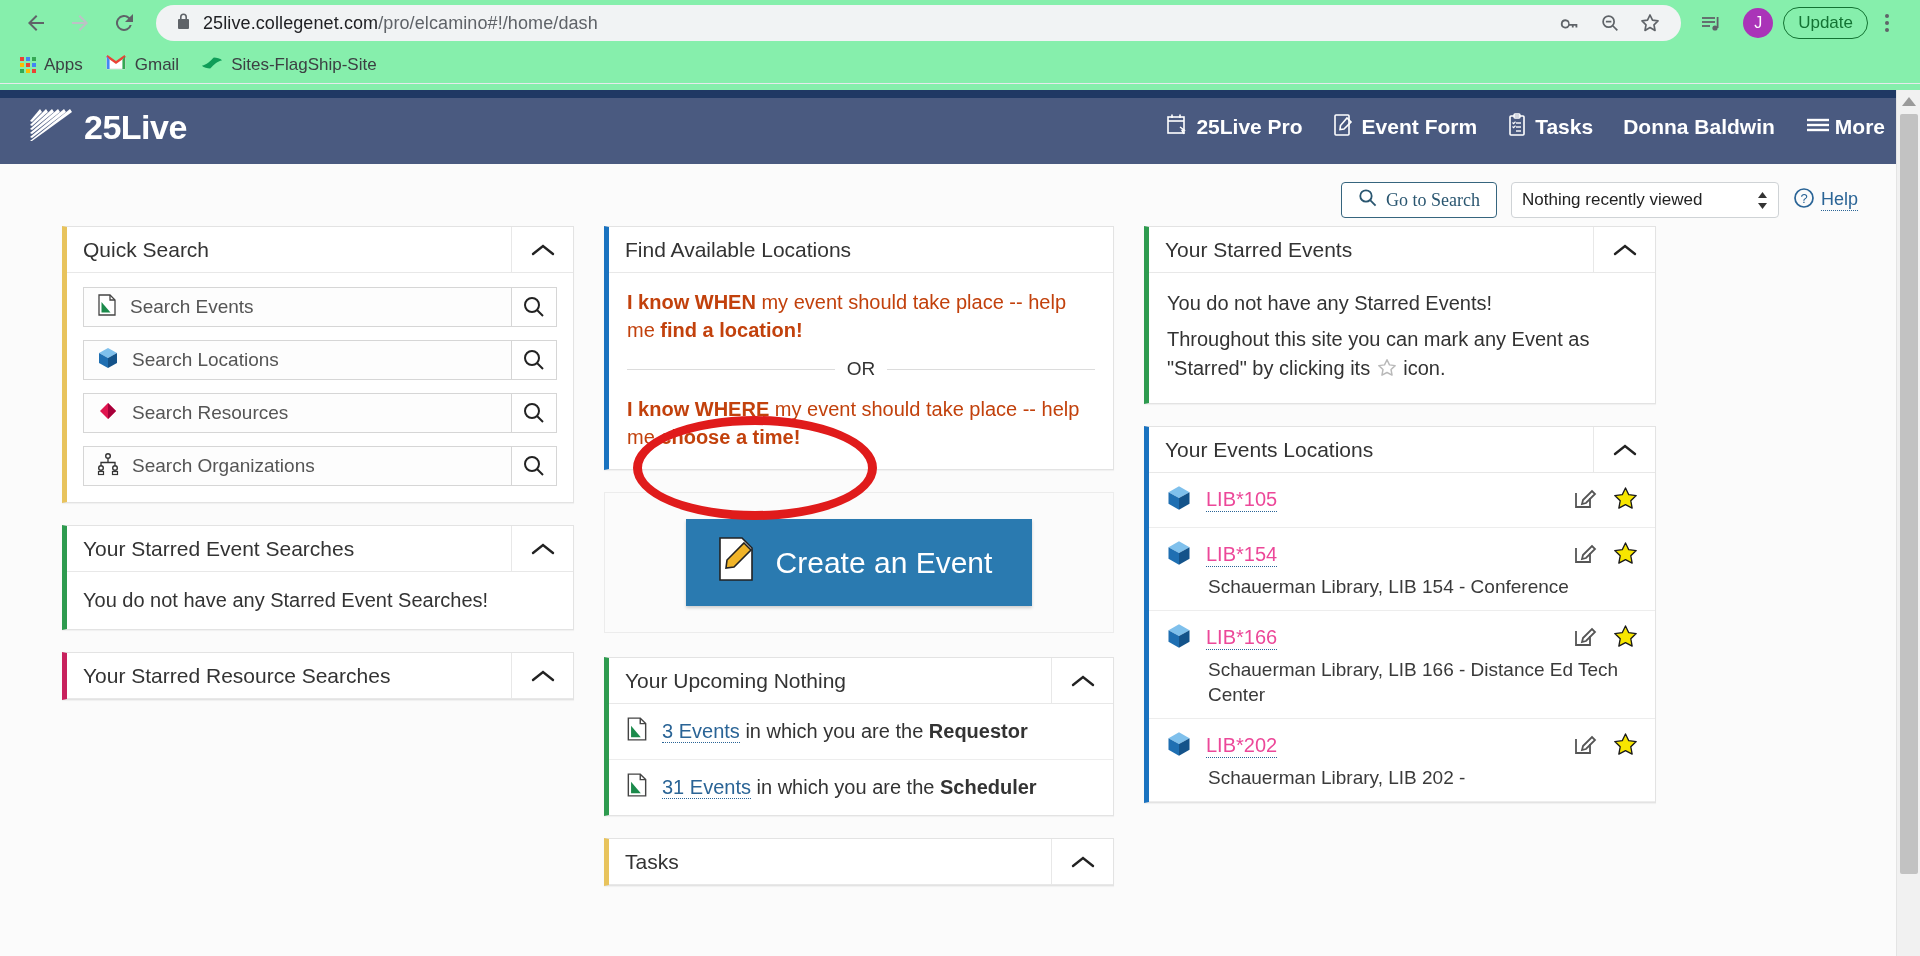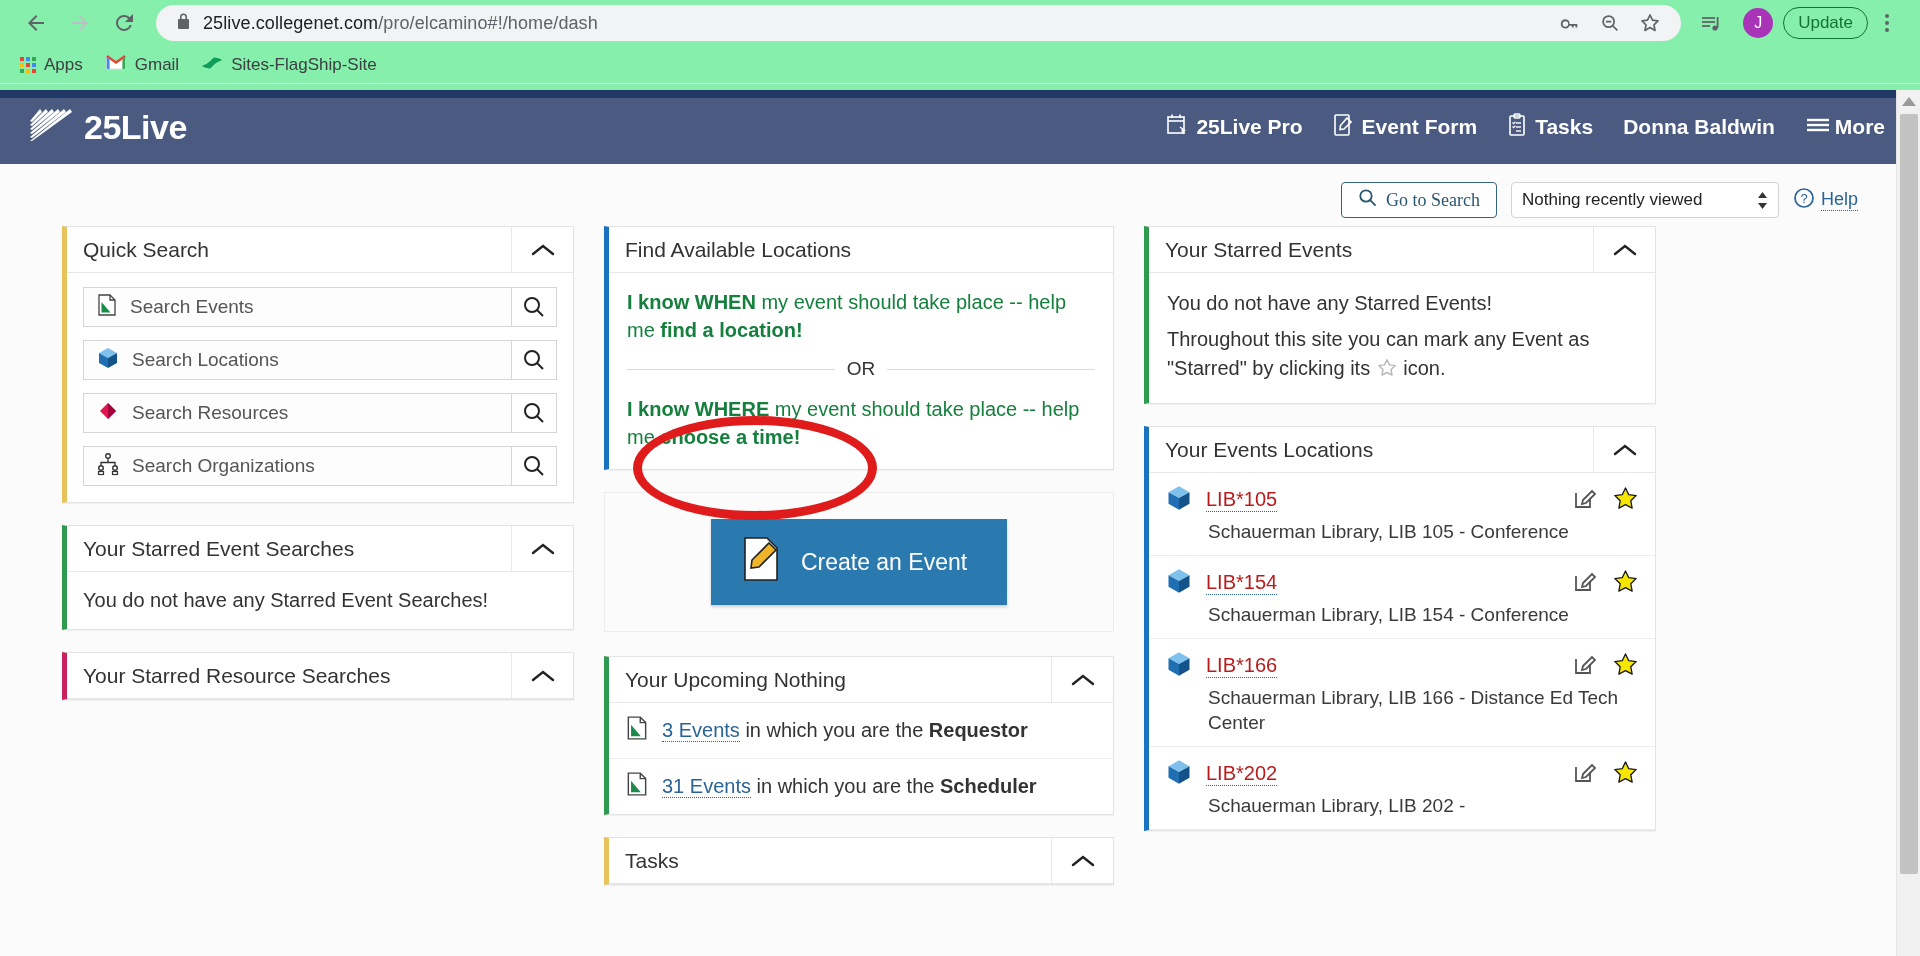--- a/index.html
+++ b/index.html
@@ -165,57 +165,57 @@
     padding-left: 12px;
     font-size: 19px; color: #555;
   }
   .qs-btn {
     width: 46px; height: 40px;
     border: 1px solid #d6d6d6; background: #fff;
     display: flex; align-items: center; justify-content: center;
   }
 
   
-  .fa-link { font-size: 20px; color: #15803d; line-height: 1.38; }
+  .fa-link { font-size: 20px; color: #c2410c; line-height: 1.38; }
   .fa-link b { font-weight: bold; }
   .or-sep {
     display: flex; align-items: center; gap: 12px;
     margin: 14px 0 16px 0; color: #333; font-size: 19px;
   }
   .or-sep:before, .or-sep:after {
     content: ""; flex: 1 1 auto; height: 1px; background: #dcdcdc;
   }
 
   
   .create-card {
     background: #fbfbfb; border: 1px solid #ececec;
     padding: 26px 0; display: flex; justify-content: center;
     margin-bottom: 24px;
   }
   .create-btn {
     background: #2a7ab0; color: #fff;
     display: flex; align-items: center; gap: 18px;
     padding: 16px 40px 16px 28px;
-    font-size: 23px;
+    font-size: 30px;
     box-shadow: 0 2px 3px rgba(0,0,0,.18);
   }
 
   
   .list-row {
     display: flex; align-items: center; gap: 13px;
     padding: 12px 16px;
     border-bottom: 1px solid #ededed;
     font-size: 20px; color: #333;
   }
   .list-row:last-child { border-bottom: none; }
   .dotted-link { color: #2a6496; border-bottom: 1px dotted #2a6496; }
 
   .loc-row { padding: 11px 16px 11px 16px; border-bottom: 1px solid #ededed; }
   .loc-top { display: flex; align-items: center; gap: 13px; }
-  .loc-code { color: #b91c1c; font-size: 20px; border-bottom: 1px dotted #2a6496; }
+  .loc-code { color: #ec4899; font-size: 20px; border-bottom: 1px dotted #2a6496; }
   .loc-actions { margin-left: auto; display: flex; align-items: center; gap: 15px; }
   .loc-desc { font-size: 19px; color: #3a3a3a; line-height: 1.32; padding-left: 43px; margin-top: 3px; }
 
   .info-text { font-size: 20px; color: #333; line-height: 1.45; }
   .info-text + .info-text { margin-top: 7px; }
 
   
   .annotation {
     position: absolute;
     left: 633px; top: 326px;
@@ -720,21 +720,20 @@
                     <path d="M10 14l9-9 3 3-9 9-4 1z" fill="none" stroke="#555" stroke-width="1.8"></path>
                   </svg>
               </span>
               <span>
                 <svg width="27" height="27" viewBox="0 0 24 24">
                     <path d="M12 2.6l2.9 6 6.6.8-4.8 4.6 1.2 6.5L12 17.4 6.1 20.5l1.2-6.5L2.5 9.4l6.6-.8z" fill="#f7e600" stroke="#1a1a1a" stroke-width="1.2" stroke-linejoin="round"></path>
                   </svg>
               </span>
             </span>
           </div>
-          <div class="loc-desc">Schauerman Library, LIB 105 - Conference</div>
         </div>
 
         <div class="loc-row">
           <div class="loc-top">
             <span class="icon-cube">
               <svg width="28" height="28" viewBox="0 0 24 24">
                   <path d="M12 2l9 5-9 5-9-5z" fill="#7fc0ec"></path>
                   <path d="M3 7v10l9 5V12z" fill="#1f6fb2"></path>
                   <path d="M21 7v10l-9 5V12z" fill="#14538a"></path>
                 </svg>

